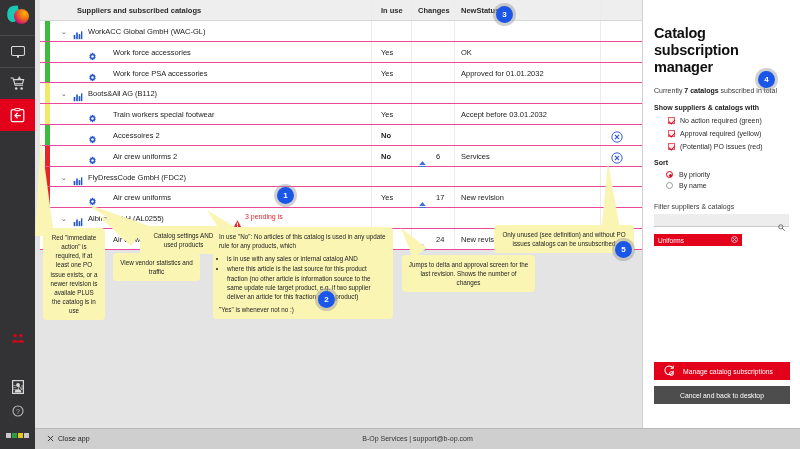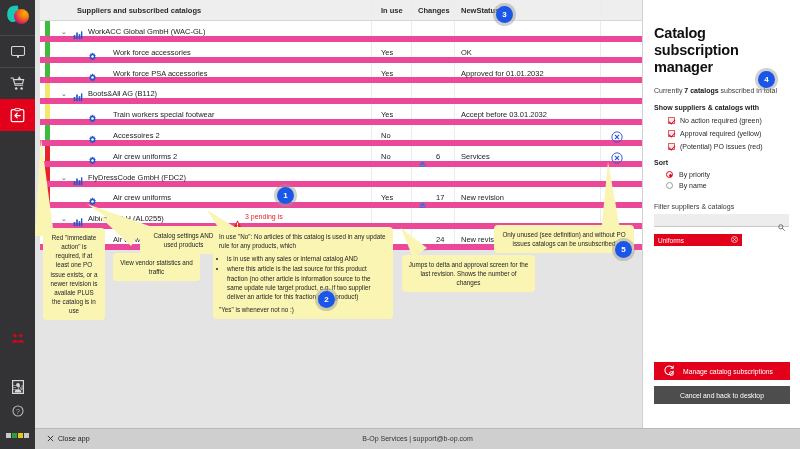--- a/index.html
+++ b/index.html
@@ -56,21 +56,21 @@
   }
   .thead span {
     position:absolute; top:6px; font-size:7.5px; font-weight:bold; color:#2b2b2b;
   }
   .th-name { left:37px; }
   .th-inuse { left:341px; }
   .th-changes { left:378px; }
   .th-status { left:421px; }
 
   .row {
-    position:relative; height:20.8px; border-bottom:6px solid #ec4899;
+    position:relative; height:20.8px; border-bottom:1px solid #ec4899;
     background:#fff;
   }
   .bar { position:absolute; left:5px; top:0; width:5px; height:100%; }
   .bar.green { background:#3dbb3d; }
   .bar.yellow { background:#f2e96a; }
   .bar.red { background:#e8232a; }
 
   .chev {
     position:absolute; left:21px; top:7px; width:7px; height:7px;
     color:#555; font-size:7px; line-height:7px;
@@ -79,21 +79,21 @@
     position:absolute; left:33px; top:5px; width:10px; height:10px;
   }
   .cat-icon {
     position:absolute; left:48px; top:5px; width:9px; height:9px;
   }
   .rowlabel { position:absolute; top:6px; font-size:7.5px; color:#222; white-space:nowrap; }
   .rowlabel.sup { left:48px; }
   .rowlabel.cat { left:73px; }
 
   .c-inuse { position:absolute; left:341px; top:6px; font-size:7.5px; color:#222; }
-  .c-inuse.bold { font-weight:normal; }
+  .c-inuse.bold { font-weight:bold; }
   .c-changes { position:absolute; left:378px; top:6px; font-size:7.5px; color:#222; }
   .c-changes .chgnum { margin-left:9px; }
   .c-status { position:absolute; left:421px; top:6px; font-size:7.5px; color:#222; white-space:nowrap; }
   .pending { position:absolute; left:205px; top:5px; font-size:7px; color:#e8232a; white-space:nowrap; }
   .warn-tri { position:absolute; left:193px; top:5.5px; }
 
   .unsub {
     position:absolute; left:571px; top:4px; width:12px; height:12px;
   }
 

